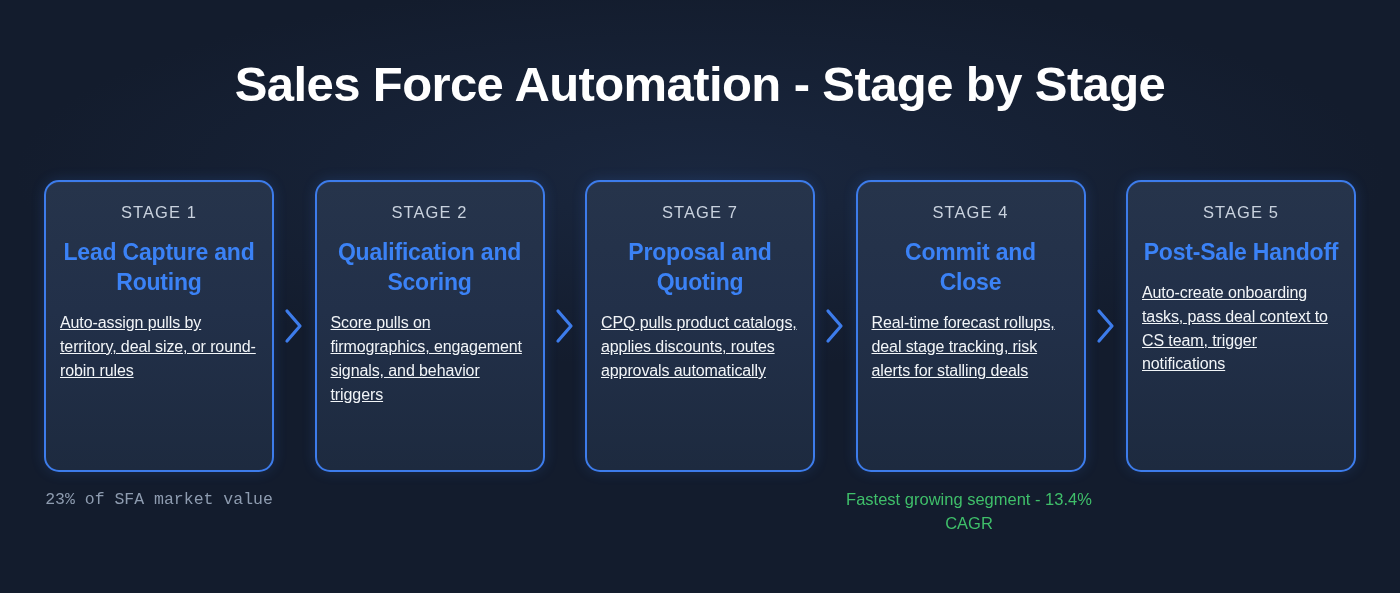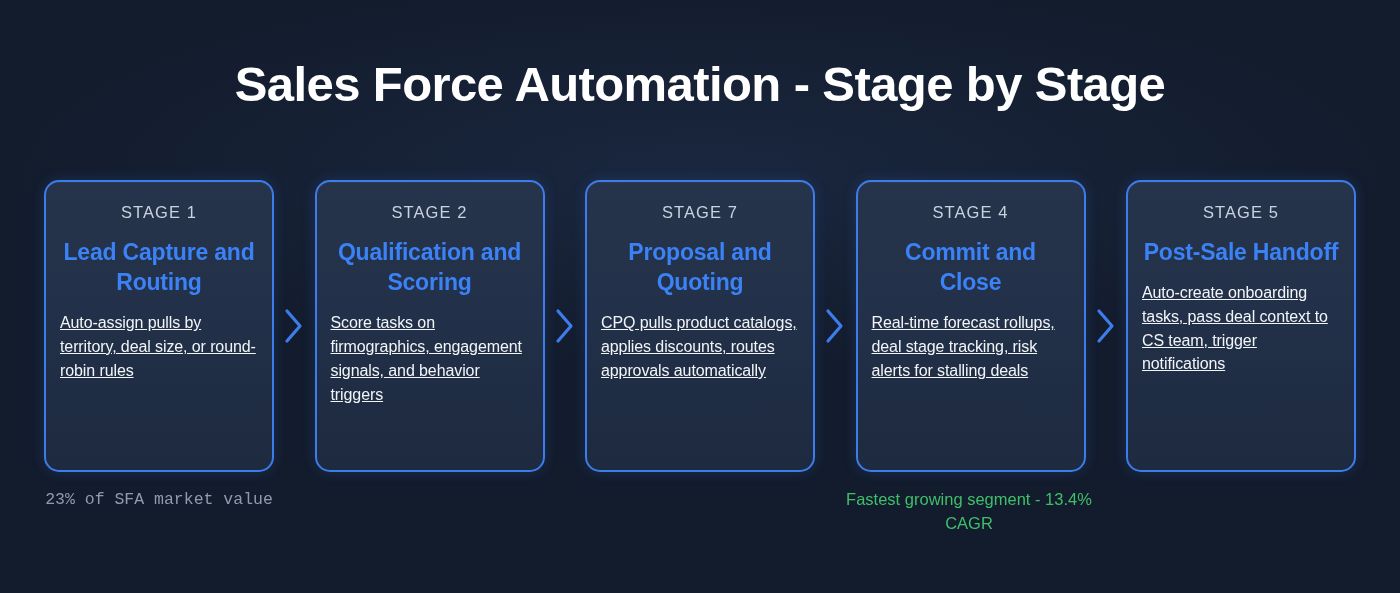--- a/index.html
+++ b/index.html
@@ -153,21 +153,21 @@
 
     <div class="connector">
       <svg class="chevron-icon" viewBox="0 0 22 38">
         <path d="M 4 4 L 17 19 L 4 34"></path>
       </svg>
     </div>
 
     <div class="card">
       <div class="stage-label">STAGE 2</div>
       <div class="card-title">Qualification and Scoring</div>
-      <div class="card-desc">Score tasks on firmographics, engagement signals, and behavior triggers</div>
+      <div class="card-desc">Score pulls on firmographics, engagement signals, and behavior triggers</div>
     </div>
 
     <div class="connector">
       <svg class="chevron-icon" viewBox="0 0 22 38">
         <path d="M 4 4 L 17 19 L 4 34"></path>
       </svg>
     </div>
 
     <div class="card">
       <div class="stage-label">STAGE 7</div>

